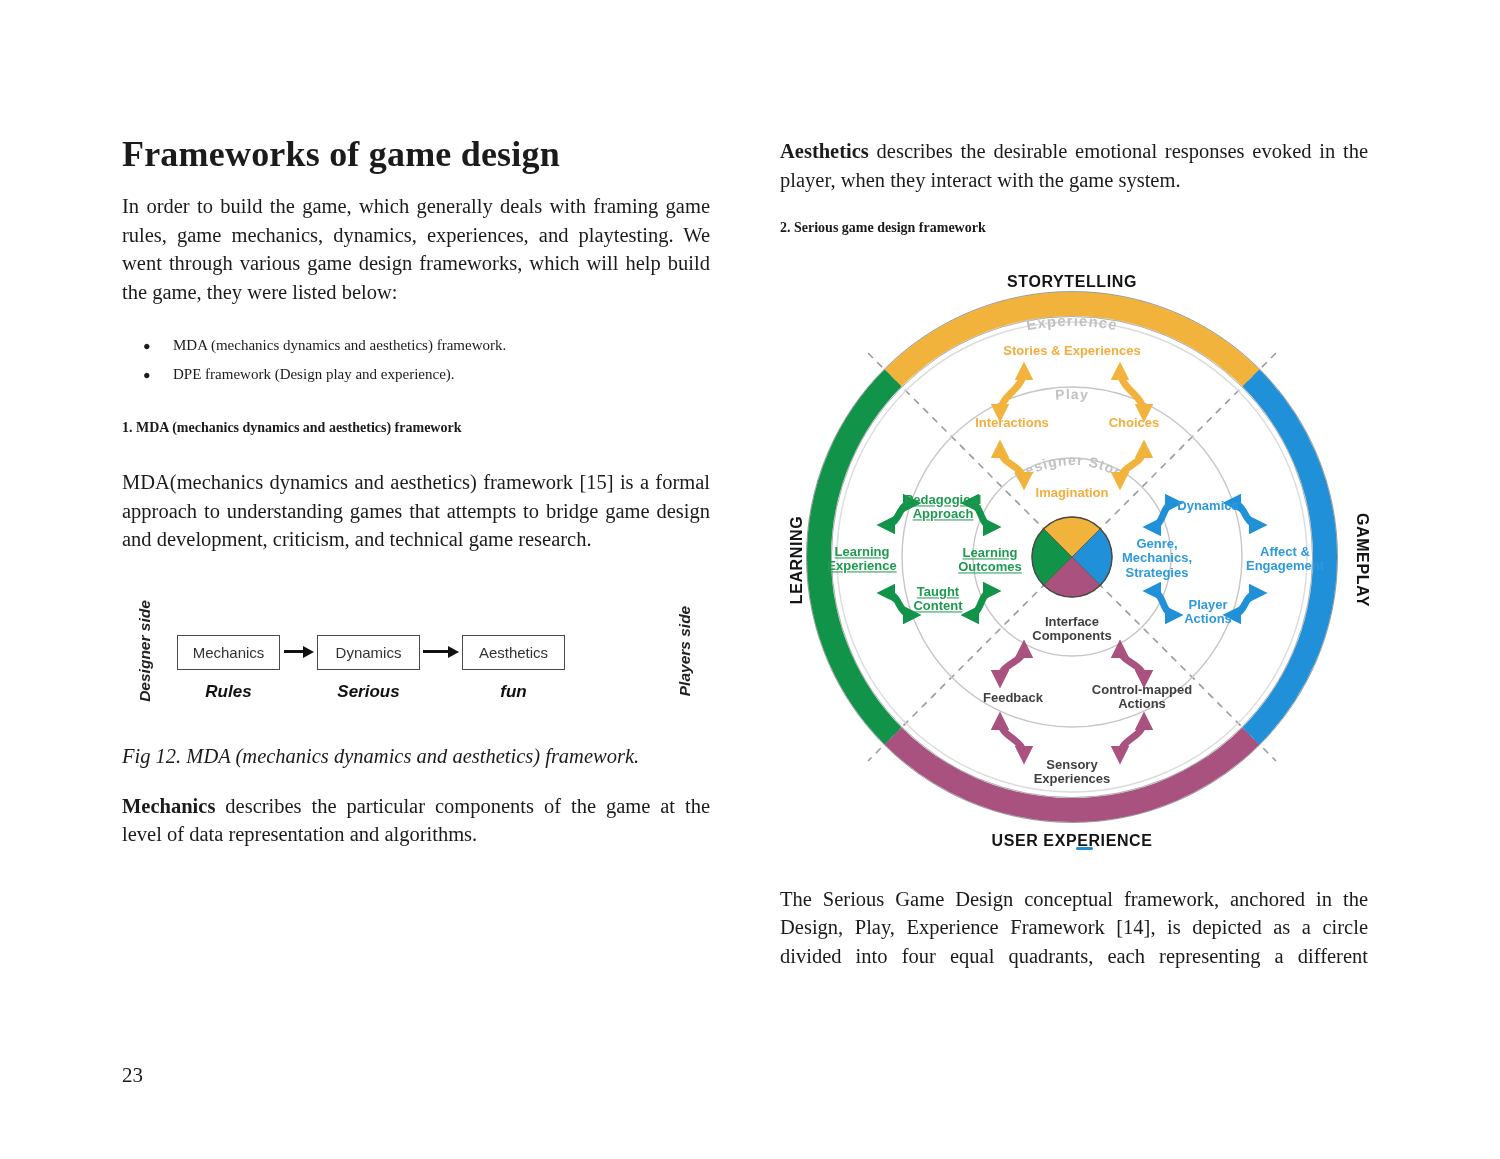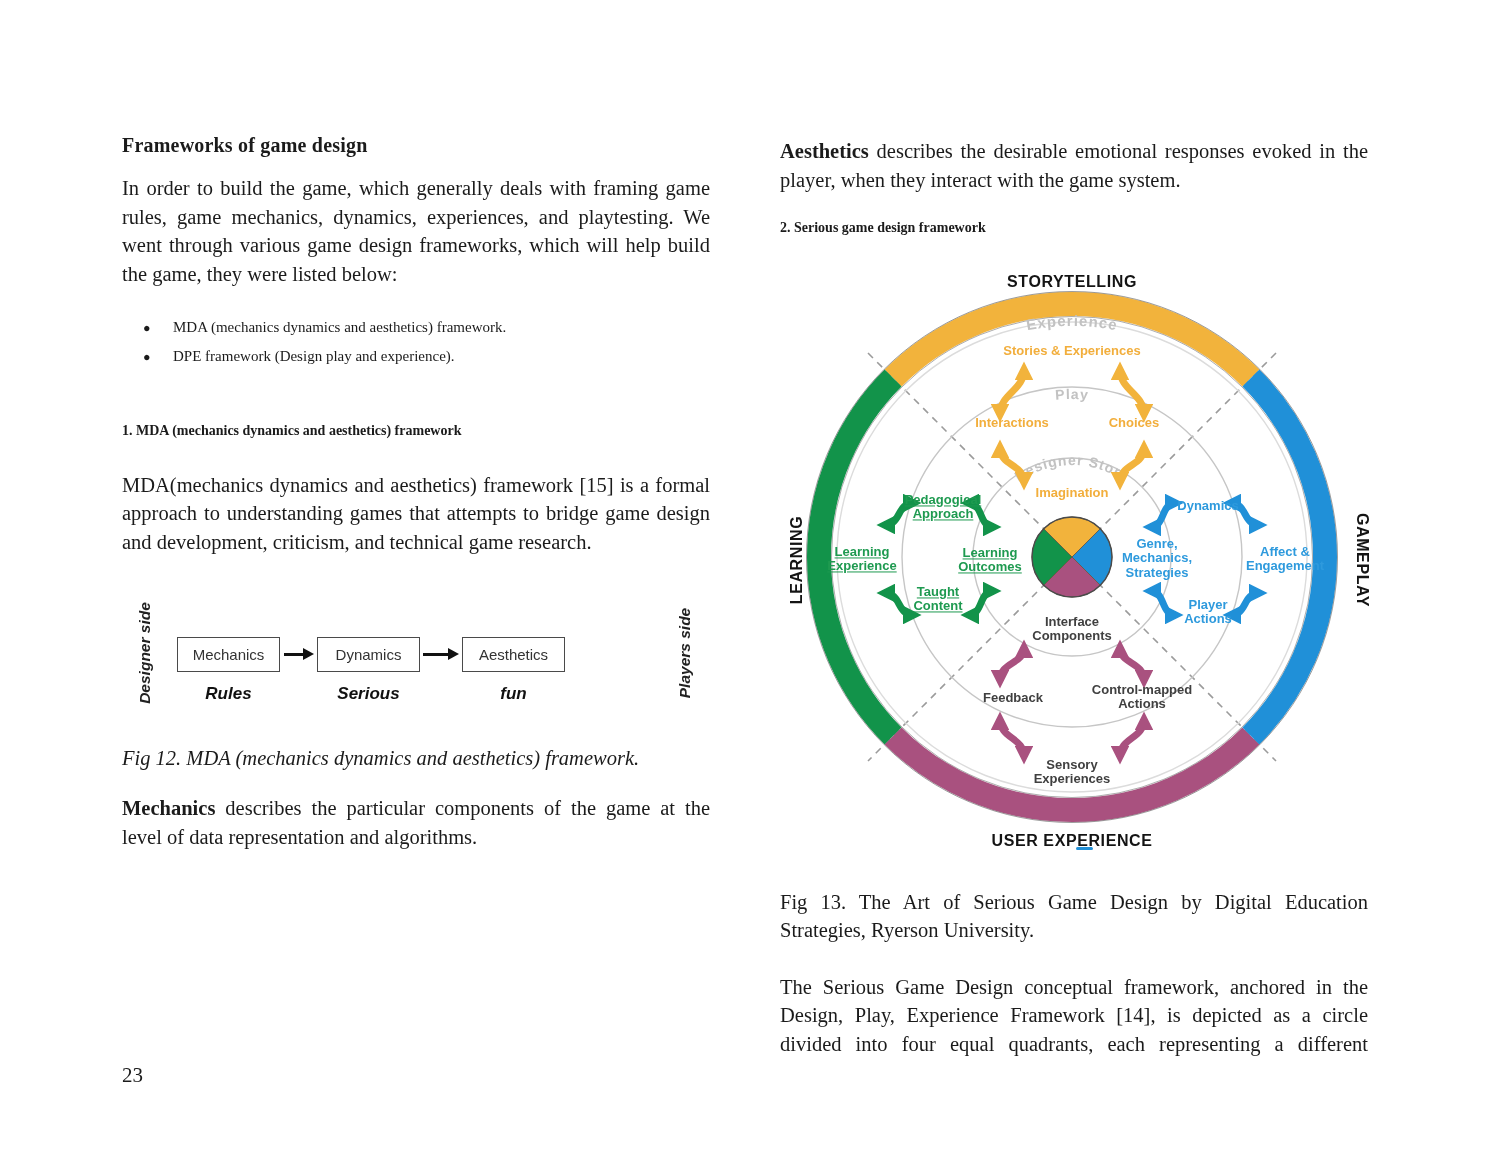--- a/index.html
+++ b/index.html
@@ -5,30 +5,30 @@
   html,body { margin:0; padding:0; background:#888; }
   .page {
     position:relative; width:1500px; height:1159px; background:#ffffff;
     font-family:"Liberation Serif", serif; color:#1b1b1b; overflow:hidden;
     margin:0 auto;
   }
   .col { position:absolute; top:0; width:588px; }
   .col-left  { left:122px; }
   .col-right { left:780px; }
 
-  h1 { font-size:20px; font-weight:bold; margin:134px 0 0 0; line-height:1.15; letter-spacing:.2px; }
+  h1 { font-size:36px; font-weight:bold; margin:134px 0 0 0; line-height:1.15; letter-spacing:.2px; }
   h2 { font-size:14px; font-weight:bold; margin:0; line-height:1.2; }
   .body { font-size:20.5px; line-height:28.5px; margin:0; }
   .jpara { text-align:justify; }
   .justify-last { text-align-last:justify; }
   .intro { margin-top:17px; }
   ul.fw-list { margin:25px 0 0 0; padding:0 0 0 51px; list-style:none; }
   ul.fw-list li { position:relative; font-size:15px; line-height:28.5px; }
   ul.fw-list li::before { content:'●'; position:absolute; left:-30px; top:1px; font-size:12.5px; }
-  .h2-1 { margin-top:53px; }
+  .h2-1 { margin-top:32px; }
   .p-mda { margin-top:31px; }
   .fig-caption { font-style:italic; font-size:20.5px; margin:27px 0 0 0; }
   .p-mech { margin-top:24px; }
   .p-dyn  { margin-top:28px; }
   .page-number { position:absolute; left:122px; top:1063px; font-size:21px; }
 
   
   .mda-fig { position:relative; margin-top:26px; height:138px; font-family:"Liberation Sans", sans-serif; }
   .mda-side { position:absolute; top:12px; height:118px; width:30px; display:flex; align-items:center; justify-content:center; }
   .mda-side i { transform:rotate(-90deg); white-space:nowrap; font-weight:bold; font-style:italic; font-size:15.5px; color:#222; }
@@ -214,19 +214,18 @@
       <div class="dg q-purple" style="left:300px;top:516px;width:130px;">Sensory Experiences</div>
 
       <div class="dg dg-outer" style="left:300px;top:25px;">STORYTELLING</div>
       <div class="dg dg-outer" style="left:300px;top:584px;">USER EXPERIENCE</div>
       <div class="dg dg-outer rot-left" style="left:25px;top:303px;">LEARNING</div>
       <div class="dg dg-outer rot-right" style="left:590px;top:303px;">GAMEPLAY</div>
 
       <div class="blue-dash"></div>
     </div>
 
-    <p class="body jpara cap2">Fig 13. The Art of Serious Game Design by Digital Education Strategies, Ryerson University.</p>
 
     <p class="body jpara justify-last p-close">The Serious Game Design conceptual framework, anchored in the Design, Play, Experience Framework [14], is depicted as a circle divided into four equal quadrants, each representing a different</p>
   </div>
 
   <div class="page-number">23</div>
 </div>
 
 </body></html>

